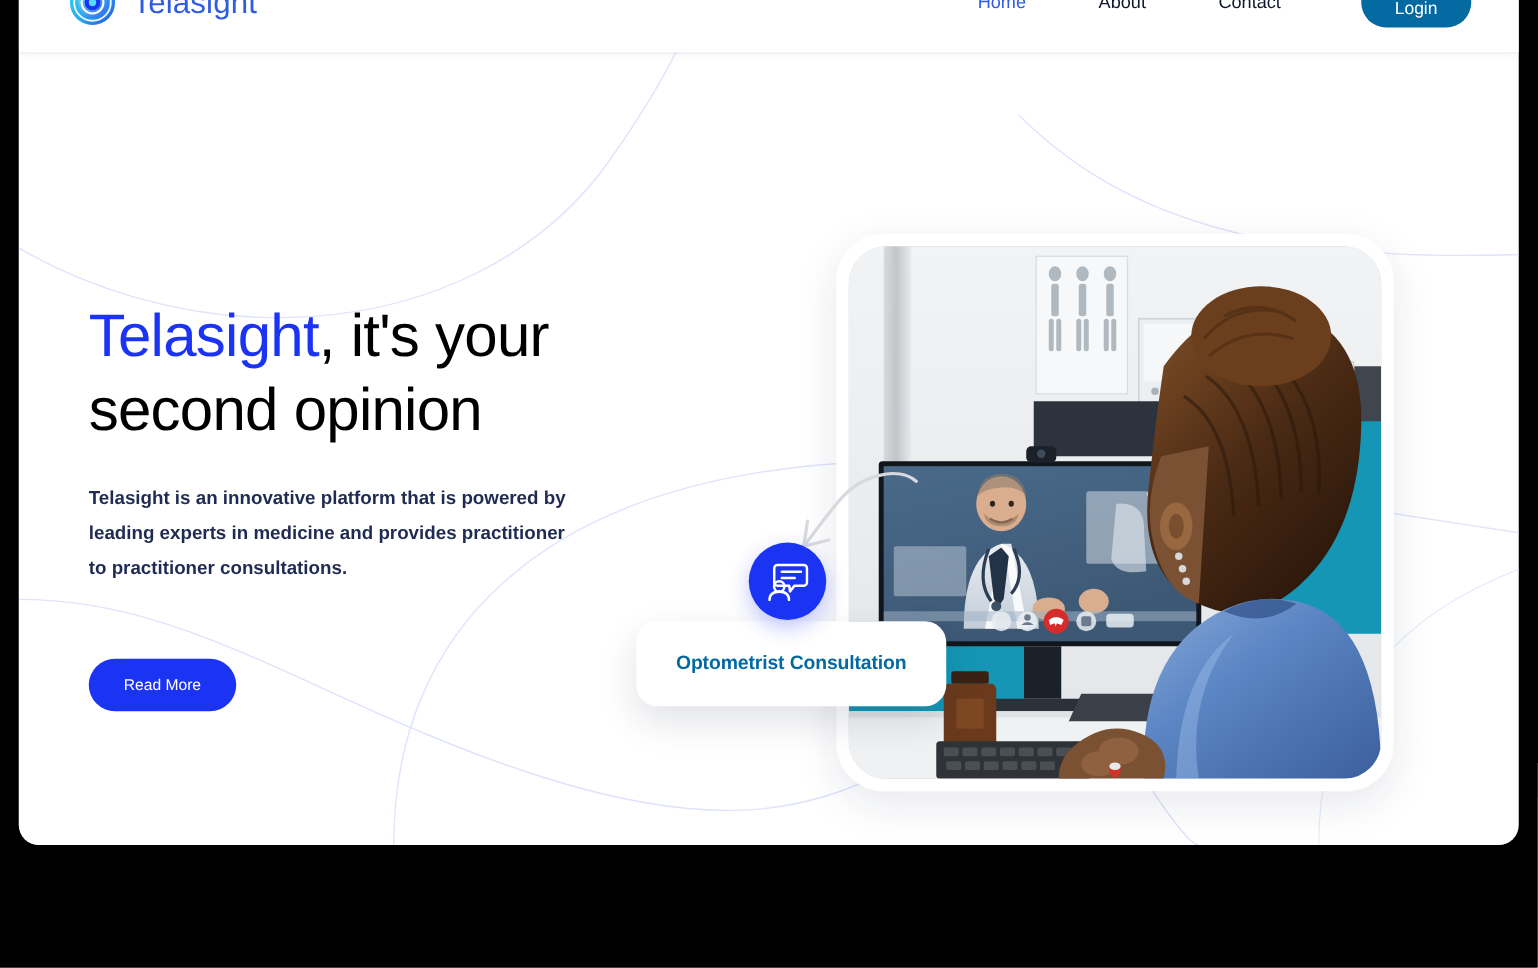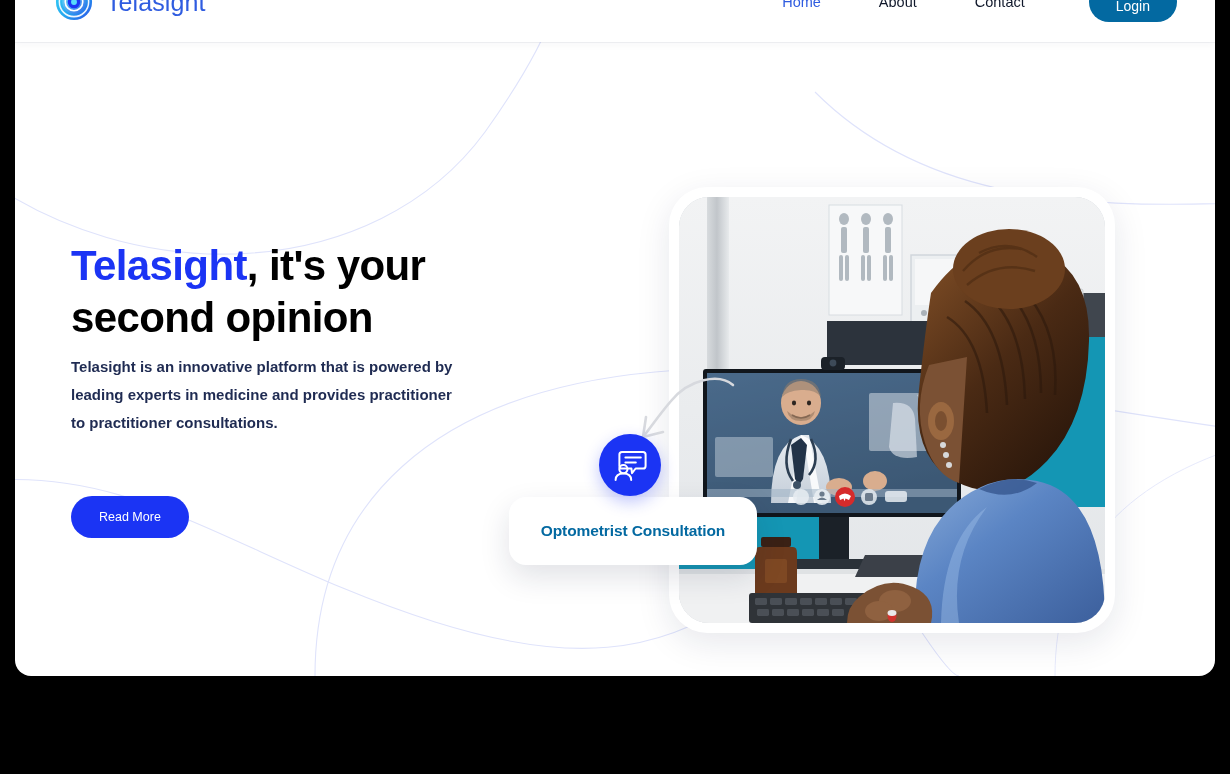--- a/index.html
+++ b/index.html
@@ -114,30 +114,30 @@
   }
 
   .hero-copy {
     position: absolute;
     left: 56px;
     top: 198px;
     width: 420px;
   }
 
   .headline {
-    font-size: 42px;
+    font-size: 48px;
     line-height: 1.23;
-    font-weight: 700;
+    font-weight: 400;
     letter-spacing: -0.6px;
     color: #000000;
   }
   .headline .accent { color: #1b34f4; }
 
   .subcopy {
-    margin-top: 10px;
+    margin-top: 27px;
     font-size: 15px;
     line-height: 1.85;
     font-weight: 700;
     color: #1f2b52;
     width: 390px;
   }
 
   .read-more {
     margin-top: 59px;
     display: inline-block;

